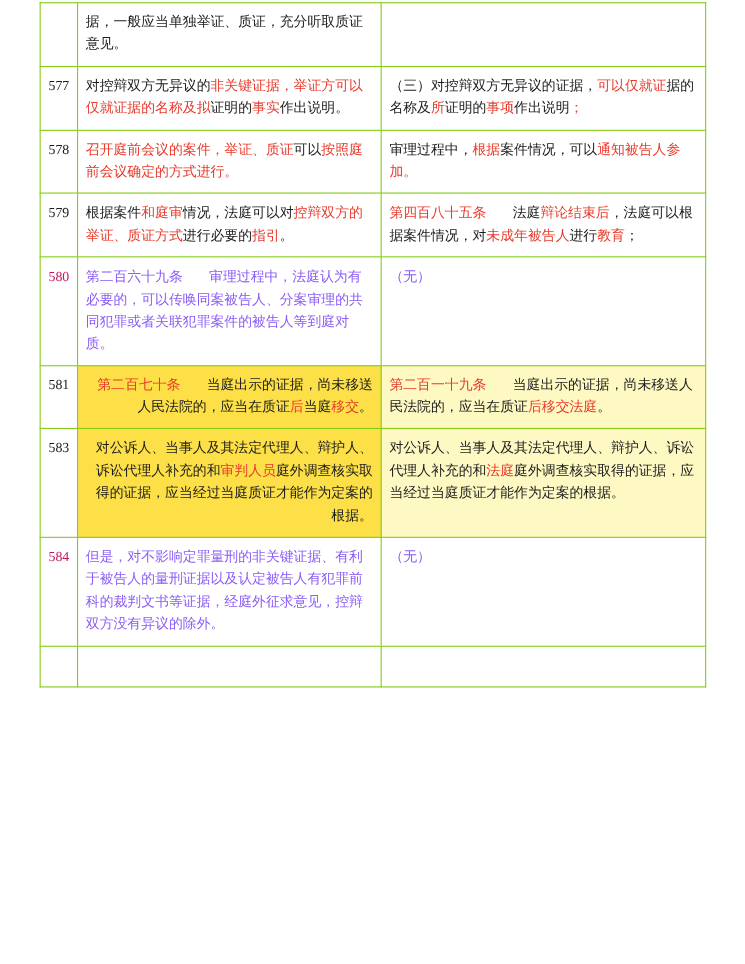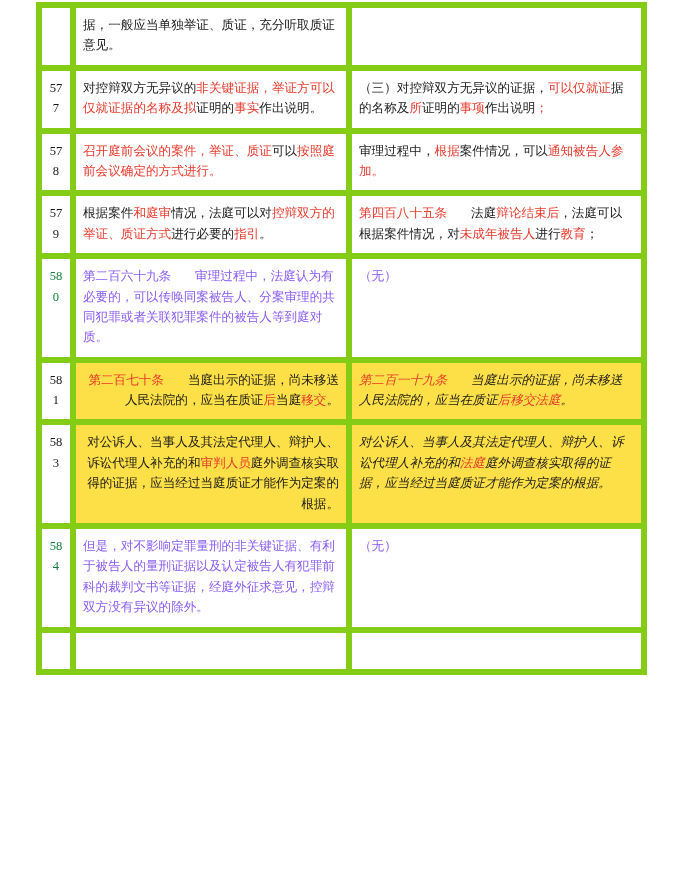--- a/index.html
+++ b/index.html
@@ -26,40 +26,40 @@
     top: 2px;
     width: 605px;
     border-collapse: collapse;
     table-layout: fixed;
   }
   table.cmp col.c-num { width: 34px; }
   table.cmp col.c-left { width: 276px; }
   table.cmp col.c-right { width: 295px; }
 
   table.cmp td {
-    border: 6px solid #84cc16;
+    border: 1px solid #84cc16;
     vertical-align: top;
     padding: 7px 7px 9px 7px;
     font-size: 12.6px;
     line-height: 1.62;
     color: #1a1a1a;
     word-break: break-all;
   }
   td.num {
     text-align: center;
     padding: 7px 2px;
     font-size: 12.6px;
     color: #222;
     font-family: "Liberation Serif", serif;
   }
-  td.num.gray { color: #15803d; }
+  td.num.gray { color: #be185d; }
 
   .cell-gray { color: #8e8e8e; }
   .hl-blue { background: #fde047; text-align: right; }
-  .hl-faint { background: #fde047; font-style: italic; }
+  .hl-faint { background: #fef9c3; }
 
   span.r { color: #e8392b; }
   span.k { color: #1a1a1a; }
   span.g { color: #8b5cf6; }
 
   
   .sp { display: inline-block; width: 1.9em; }
 
   .tail { height: 28px; }
   .tail td { border-top: none; }

